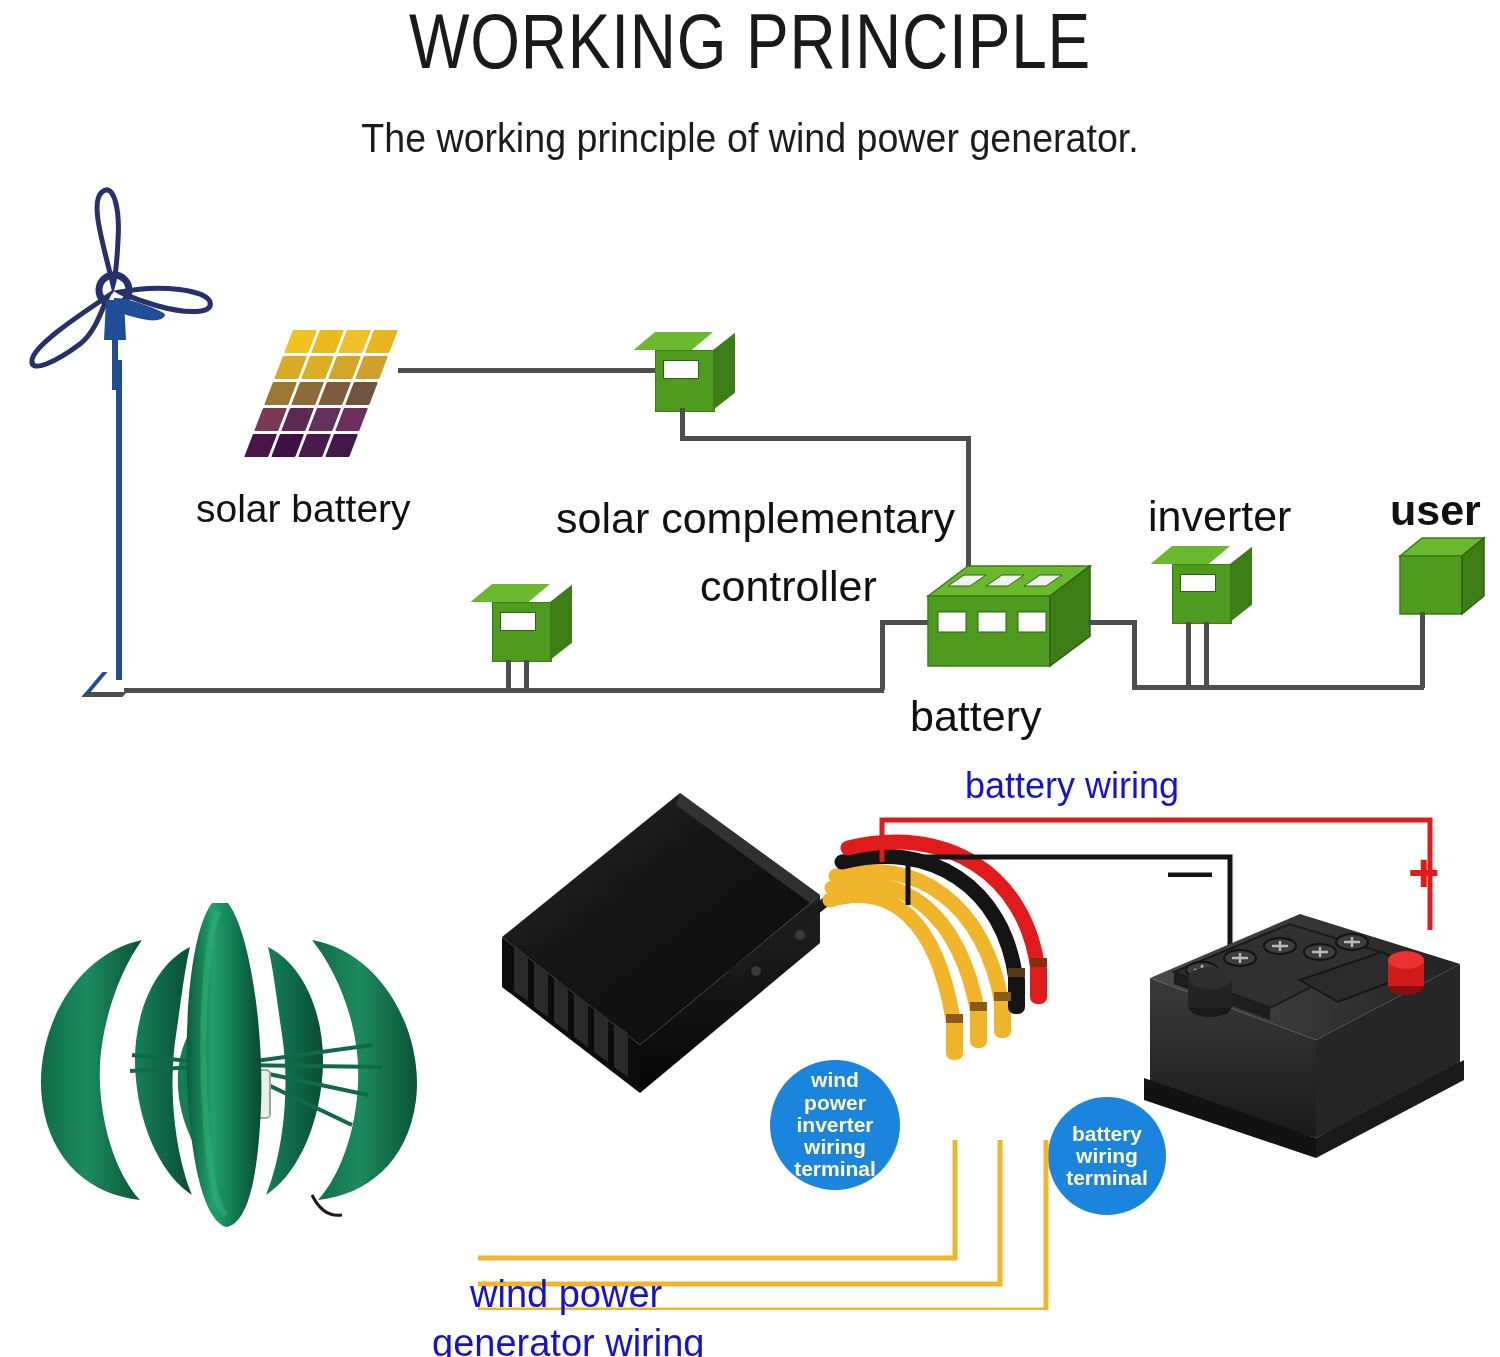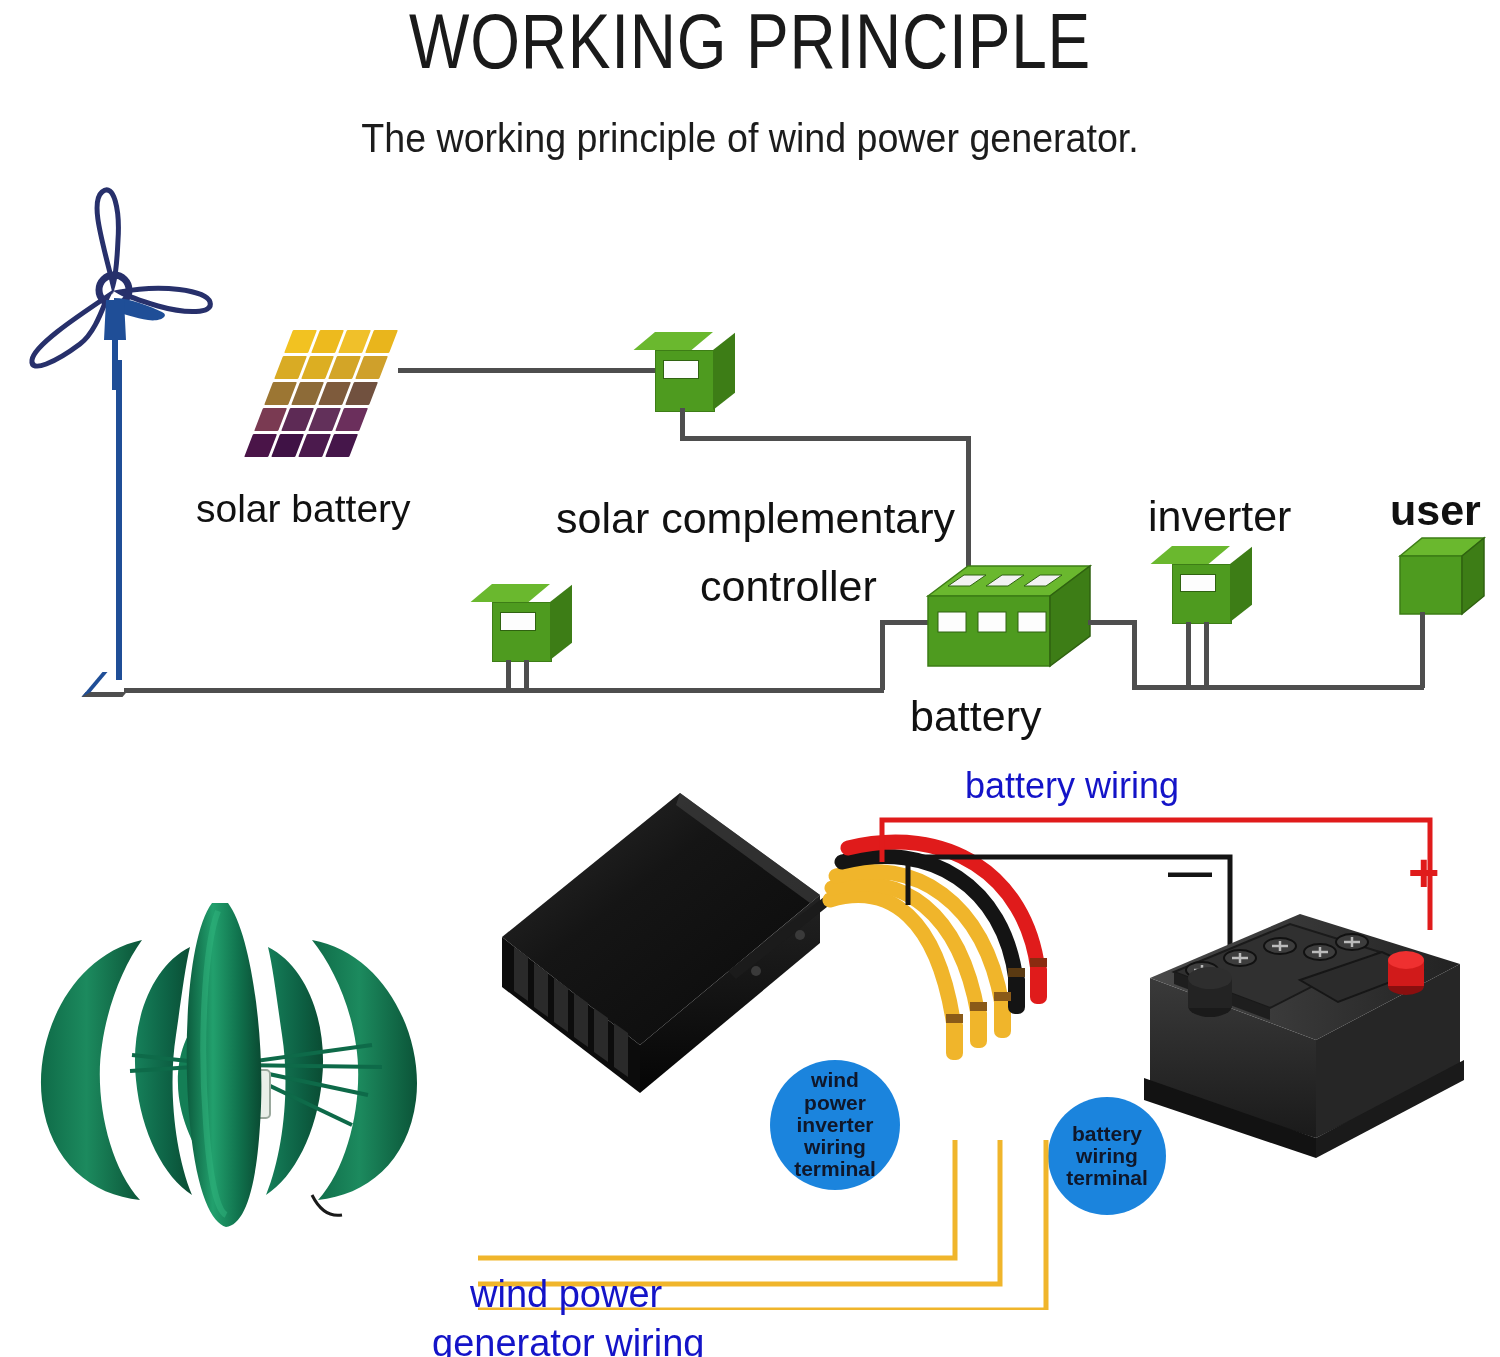--- a/index.html
+++ b/index.html
@@ -41,21 +41,21 @@
   .solar{position:absolute;transform:skewX(-21deg) ;}
   .srow{display:flex;gap:3px;margin-bottom:3px;}
   .scell{width:24px;height:23px;border-radius:1px;}
 
   
   .turbine{position:absolute;}
 
   
   .ctrlbox{position:absolute;}
   .bluecircle{
-    position:absolute;border-radius:50%;background:#1b84dd;color:#0f172a;
+    position:absolute;border-radius:50%;background:#1b84dd;color:#fef9c3;
     display:flex;align-items:center;justify-content:center;text-align:center;
     font-weight:bold;line-height:1.06;
   }
   .bluetext{position:absolute;color:#1414c8;font-size:34px;white-space:nowrap;}
   .bluetext.c{text-align:center;}
   .sign{position:absolute;font-size:54px;font-weight:600;line-height:1;}
 </style>
 </head>
 <body>
 

